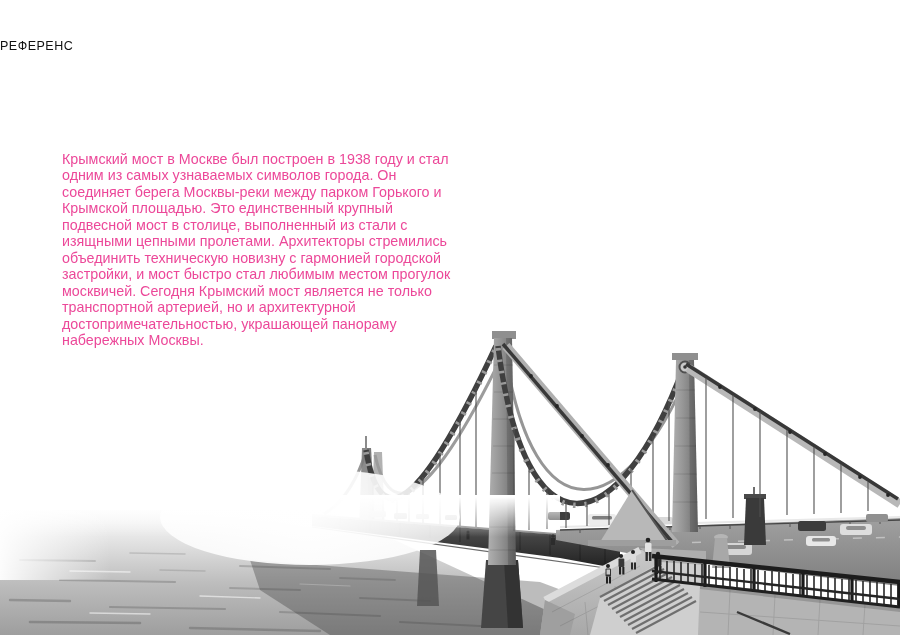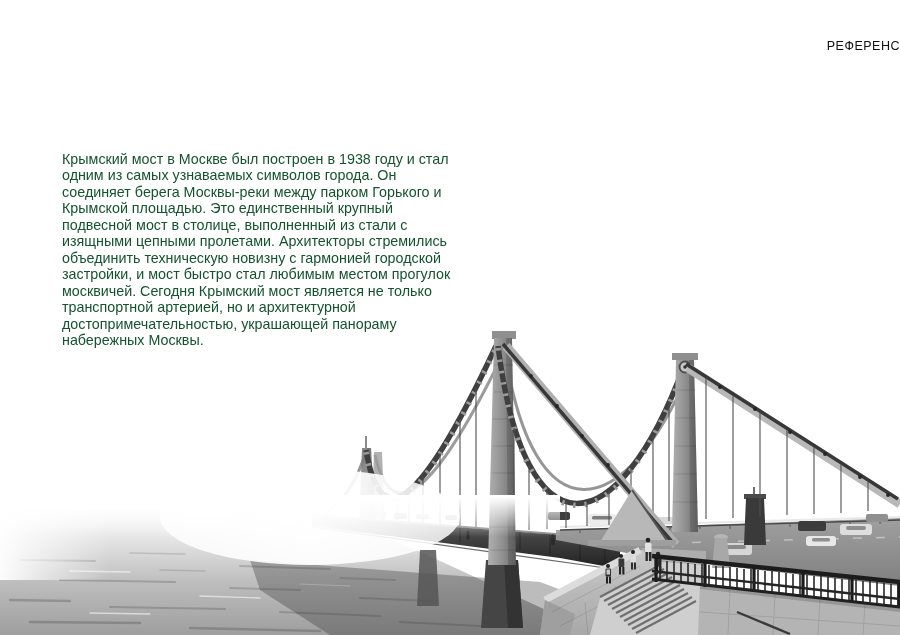--- a/index.html
+++ b/index.html
@@ -1,21 +1,21 @@
 <!DOCTYPE html>
 <html><head>
 <meta charset="utf-8">
 <style>
   html,body{margin:0;padding:0;background:#ffffff;}
   .slide{position:relative;width:900px;height:635px;background:#ffffff;overflow:hidden;
          font-family:"Liberation Sans","DejaVu Sans",sans-serif;}
-  .hdr{position:absolute;top:39px;left:0;width:900px;text-align:right;
+  .hdr{position:absolute;top:39px;left:0;width:900px;text-align:left;
        font-size:12.5px;letter-spacing:.5px;color:#111;font-weight:400;}
   .body-text{position:absolute;top:151px;left:62px;width:440px;
-       font-size:14.3px;line-height:16.45px;color:#14532d;white-space:pre-line;z-index:5;}
+       font-size:14.3px;line-height:16.45px;color:#ec4899;white-space:pre-line;z-index:5;}
   .caption{position:absolute;top:490px;left:62px;font-size:16px;color:#111;z-index:6;}
   svg{position:absolute;top:0;left:0;z-index:1;}
 </style>
 </head>
 <body>
 
 <div class="slide">
 
   <div class="hdr">РЕФЕРЕНС</div>
   <div class="body-text">Крымский мост в Москве был построен в 1938 году и стал

